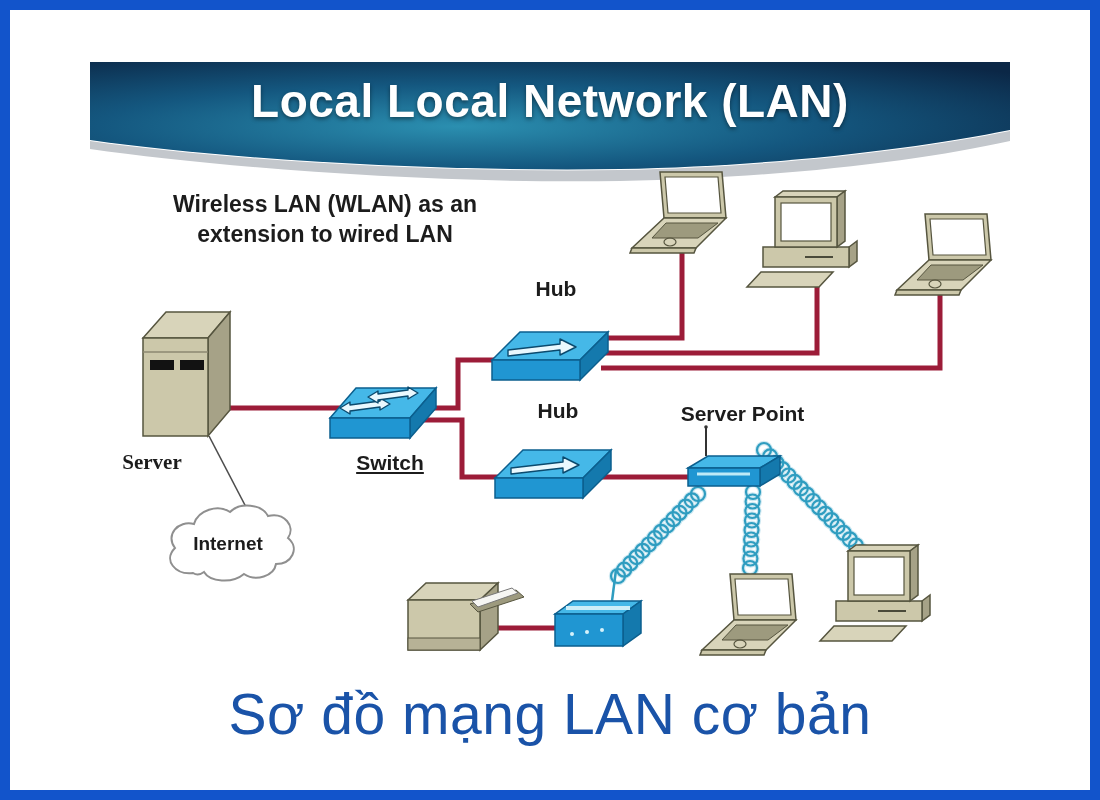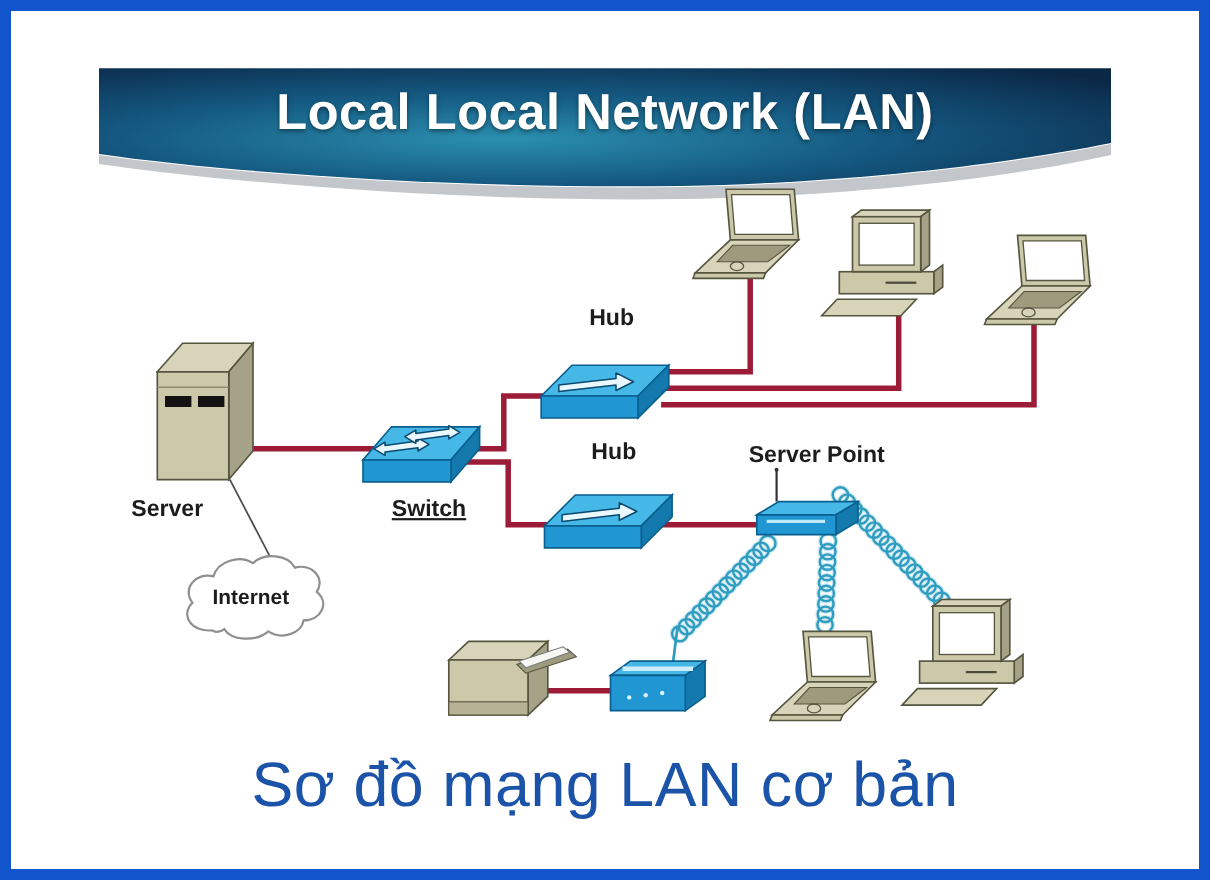--- a/index.html
+++ b/index.html
@@ -19,21 +19,21 @@
   .lbl{
     position:absolute;z-index:10;text-align:center;color:var(--ink);
     font-weight:700;line-height:1.2;
   }
   .banner-title{
     position:absolute;left:90px;top:74px;width:920px;z-index:10;text-align:center;
     color:#ffffff;font-weight:700;font-size:46px;letter-spacing:.5px;
     text-shadow:0 2px 4px rgba(0,0,0,.45);
   }
   .note{left:125px;top:189px;width:400px;font-size:23px;line-height:30px;}
-  .lbl-server{left:102px;top:450px;width:100px;font-size:21px;}
+  .lbl-server{left:102px;top:450px;width:100px;font-size:21px;font-family:Liberation Serif, serif;}
   .lbl-switch{left:340px;top:450px;width:100px;font-size:21px;text-decoration:underline;}
   .lbl-hub-top{left:516px;top:276px;width:80px;font-size:21px;}
   .lbl-hub-bottom{left:518px;top:398px;width:80px;font-size:21px;}
   .lbl-ap{left:660px;top:401px;width:165px;font-size:21px;}
   .lbl-internet{left:178px;top:533px;width:100px;font-size:19px;}
   .caption{
     left:60px;top:680px;width:980px;font-size:57px;font-weight:400;
     color:var(--caption-blue);letter-spacing:.5px;
   }
   
@@ -282,20 +282,22 @@
     <polygon class="g-top" points="848,551 856,545 918,545 910,551"></polygon>
     <polygon class="g-side" points="910,551 918,545 918,595 910,601"></polygon>
     <rect class="g-front" x="848" y="551" width="62" height="50"></rect>
     <rect class="scr" x="854" y="557" width="50" height="38"></rect>
   </g>
 </svg>
 
 <div class="banner-title">Local Local Network (LAN)</div>
 
 <div class="lbl note">
+  <div>Wireless LAN (WLAN) as an</div>
+  <div>extension to wired LAN</div>
 </div>
 
 <div class="lbl lbl-server">Server</div>
 <div class="lbl lbl-switch">Switch</div>
 <div class="lbl lbl-hub-top">Hub</div>
 <div class="lbl lbl-hub-bottom">Hub</div>
 <div class="lbl lbl-ap">Server Point</div>
 <div class="lbl lbl-internet">Internet</div>
 
 <div class="lbl caption">Sơ đồ mạng LAN cơ bản</div>

